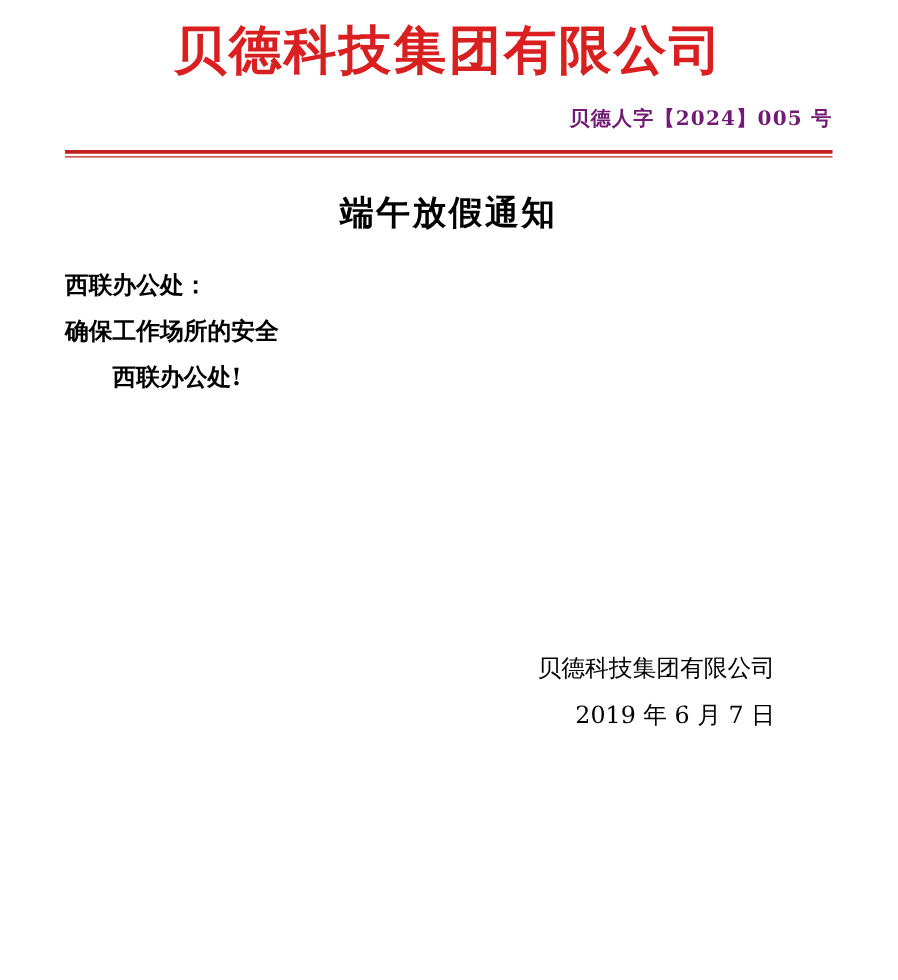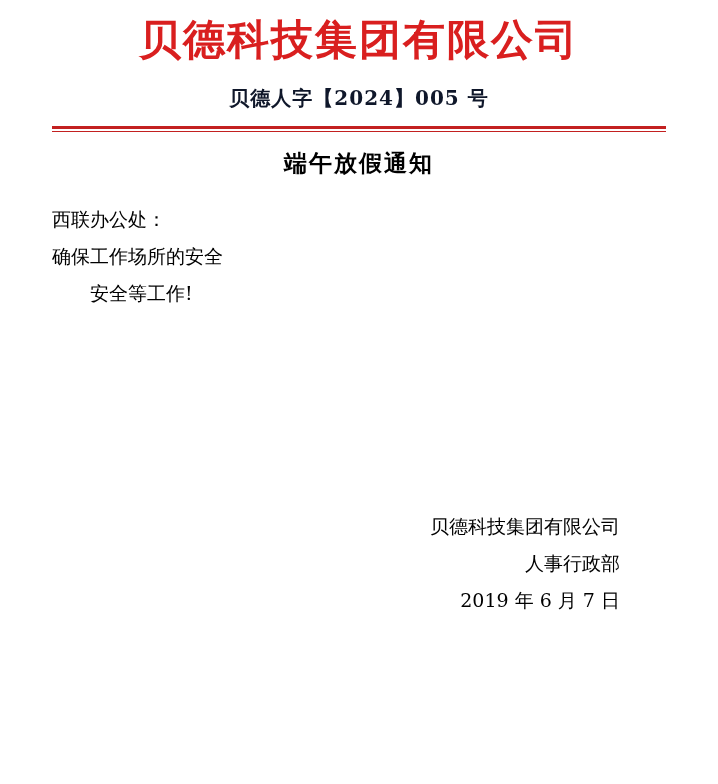--- a/index.html
+++ b/index.html
@@ -26,45 +26,46 @@
     text-align: center;
     color: #d91f1f;
     font-size: 42px;
     font-weight: bold;
     letter-spacing: 2px;
     line-height: 1.35;
     font-family: "DejaVu Serif", "Liberation Serif", serif;
   }
   .doc-number {
     margin-top: 16px;
-    text-align: center;
-    color: #0f172a;
-    font-size: 20px;
+    text-align: right;
+    color: #701a75;
+    font-size: 16px;
     font-weight: bold;
     letter-spacing: 1px;
   }
   .red-rule {
     margin-top: 14px;
     height: 0;
     border-top: 3px solid #c32020;
     border-bottom: 1px solid #c32020;
     padding-bottom: 2px;
   }
   .doc-title {
-    margin-top: 16px;
+    margin-top: 26px;
     text-align: center;
-    font-size: 23px;
+    font-size: 27px;
     font-weight: bold;
     letter-spacing: 2px;
   }
   .body-block {
     margin-top: 22px;
     font-size: 19px;
     line-height: 1.95;
     text-align: justify;
+    font-weight: bold;
   }
   .para {
     margin: 0;
   }
   .para.indent {
     text-indent: 2em;
   }
   .spacer {
     height: 196px;
   }
@@ -87,24 +88,23 @@
 
   <div class="doc-number">贝德人字【2024】005 号</div>
 
   <div class="red-rule"></div>
 
   <div class="doc-title">端午放假通知</div>
 
   <div class="body-block">
     <p class="para">西联办公处：</p>
     <p class="para">确保工作场所的安全</p>
-    <p class="para indent">安全等工作!</p>
+    <p class="para indent">西联办公处!</p>
   </div>
 
   <div class="spacer"></div>
 
   <div class="signature">
     <div class="sig-line">贝德科技集团有限公司</div>
-    <div class="sig-line">人事行政部</div>
     <div class="sig-line">2019 年 6 月 7 日</div>
   </div>
 
 </div>
 
 </body></html>

